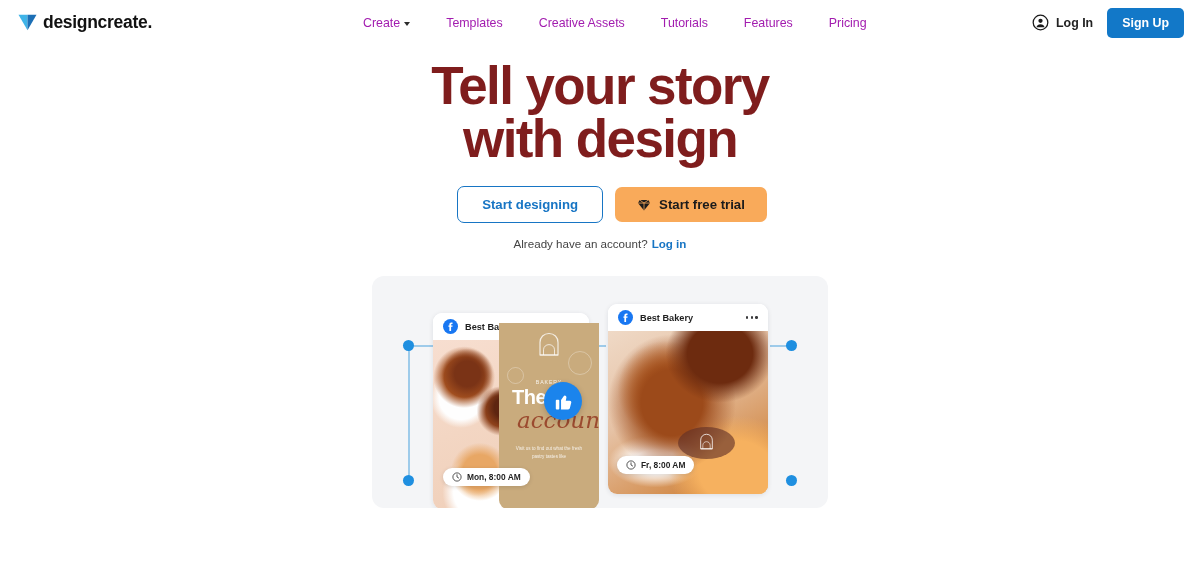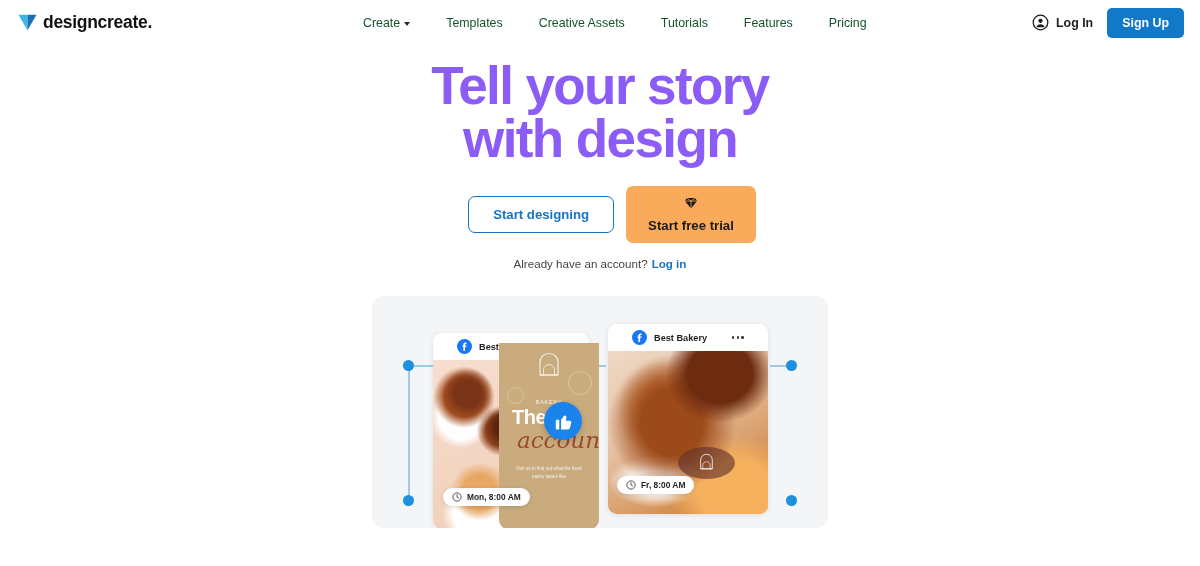--- a/index.html
+++ b/index.html
@@ -38,21 +38,21 @@
 
   .nav {
     position: absolute;
     left: 363px;
     display: flex;
     align-items: center;
     gap: 0;
   }
   .nav-item {
     font-size: 12.4px;
-    color: #14532d;
+    color: #a21caf;
     padding: 6px 0;
     margin-right: 36px;
     white-space: nowrap;
     cursor: pointer;
     display: flex;
     align-items: center;
     gap: 4px;
   }
   .nav-item:last-child { margin-right: 0; }
   .caret {
@@ -95,21 +95,21 @@
     white-space: nowrap;
   }
 
   
   .hero { text-align: center; padding-top: 14px; }
   .headline {
     font-size: 53px;
     font-weight: 700;
     line-height: 1.0;
     letter-spacing: -1.6px;
-    color: #8b5cf6;
+    color: #7f1d1d;
     margin: 0;
   }
   .headline .hl-line { display: block; }
   .subcopy {
     margin: 22px auto 0;
     width: 478px;
     font-size: 13.2px;
     line-height: 1.62;
     color: #3b3b3b;
   }
@@ -141,21 +141,20 @@
     border-radius: 7px;
     font-size: 13.2px;
     font-weight: 700;
     padding: 10px 22px;
     cursor: pointer;
     font-family: "Liberation Sans", sans-serif;
     display: flex;
     align-items: center;
     gap: 8px;
     white-space: nowrap;
-    flex-direction: column;
   }
   .gem-icon { width: 14px; height: 14px; display: block; }
 
   .account-row {
     margin-top: 14px;
     font-size: 11.6px;
     color: #444444;
   }
   .account-row .login-inline {
     color: #1775c4;
@@ -197,21 +196,21 @@
     overflow: hidden;
     box-shadow: 0 1px 5px rgba(20,30,50,0.10);
   }
   .card-left  { left: 61px; top: 37px;  width: 156px; height: 196px; }
   .card-right { left: 236px; top: 28px; width: 160px; height: 190px; }
 
   .card-head {
     height: 27px;
     display: flex;
     align-items: center;
-    padding: 0 24px;
+    padding: 0 10px;
     gap: 7px;
     background: #ffffff;
   }
   .fb-icon { width: 15px; height: 15px; flex: none; display: block; }
   .card-title {
     font-size: 9.2px;
     font-weight: 700;
     color: #1f1f1f;
     white-space: nowrap;
   }

